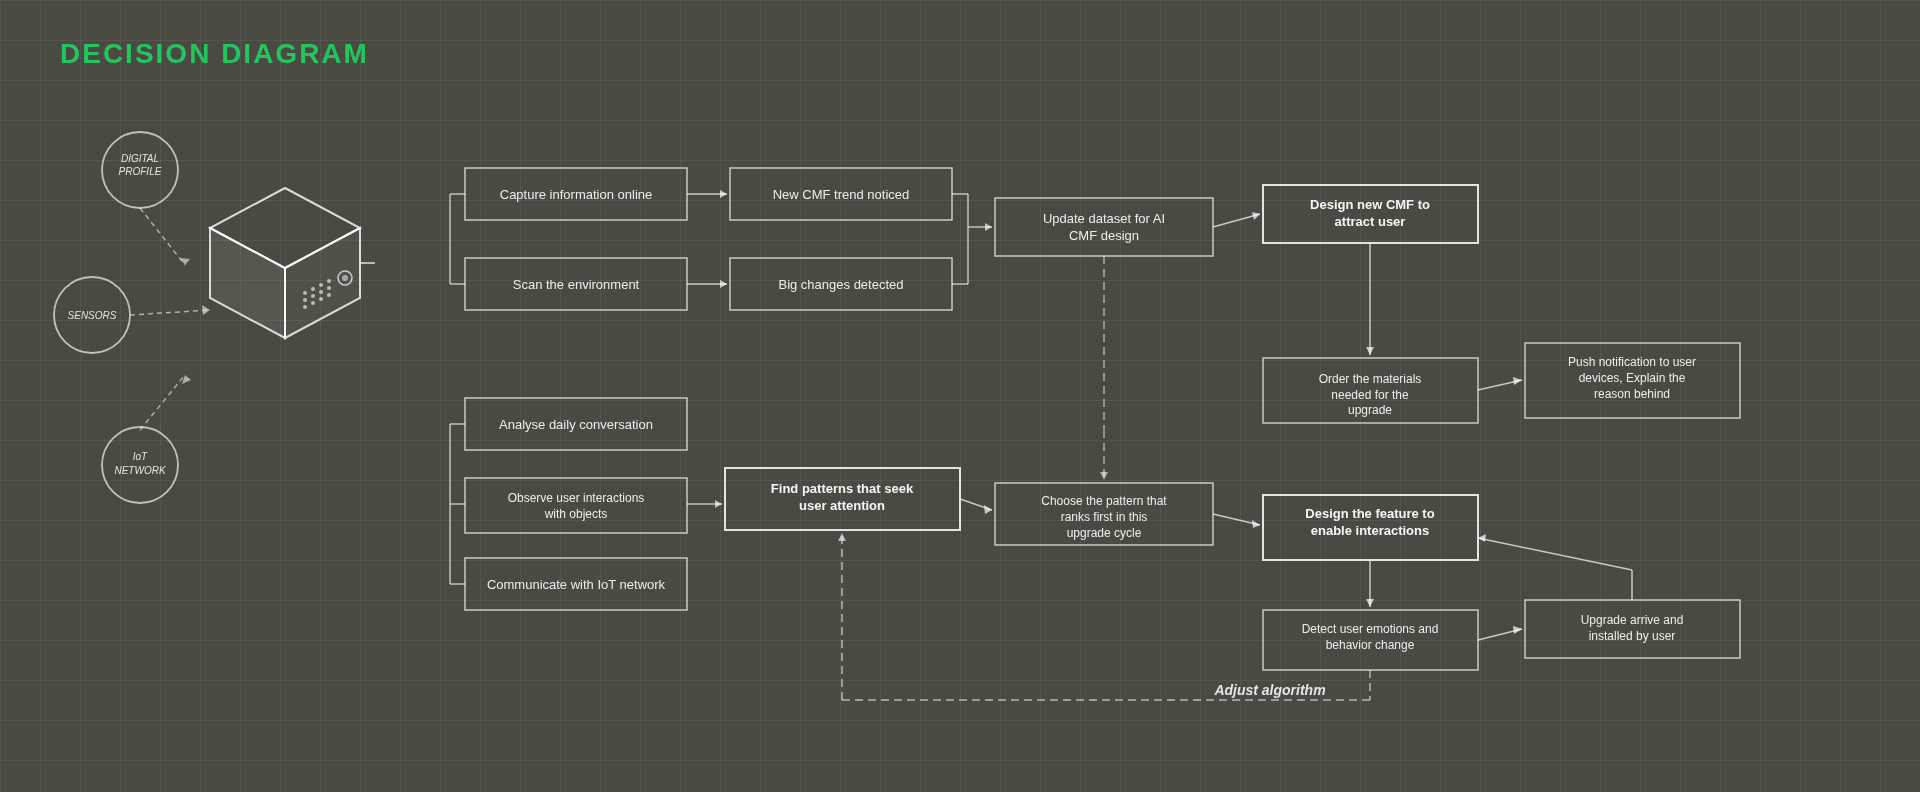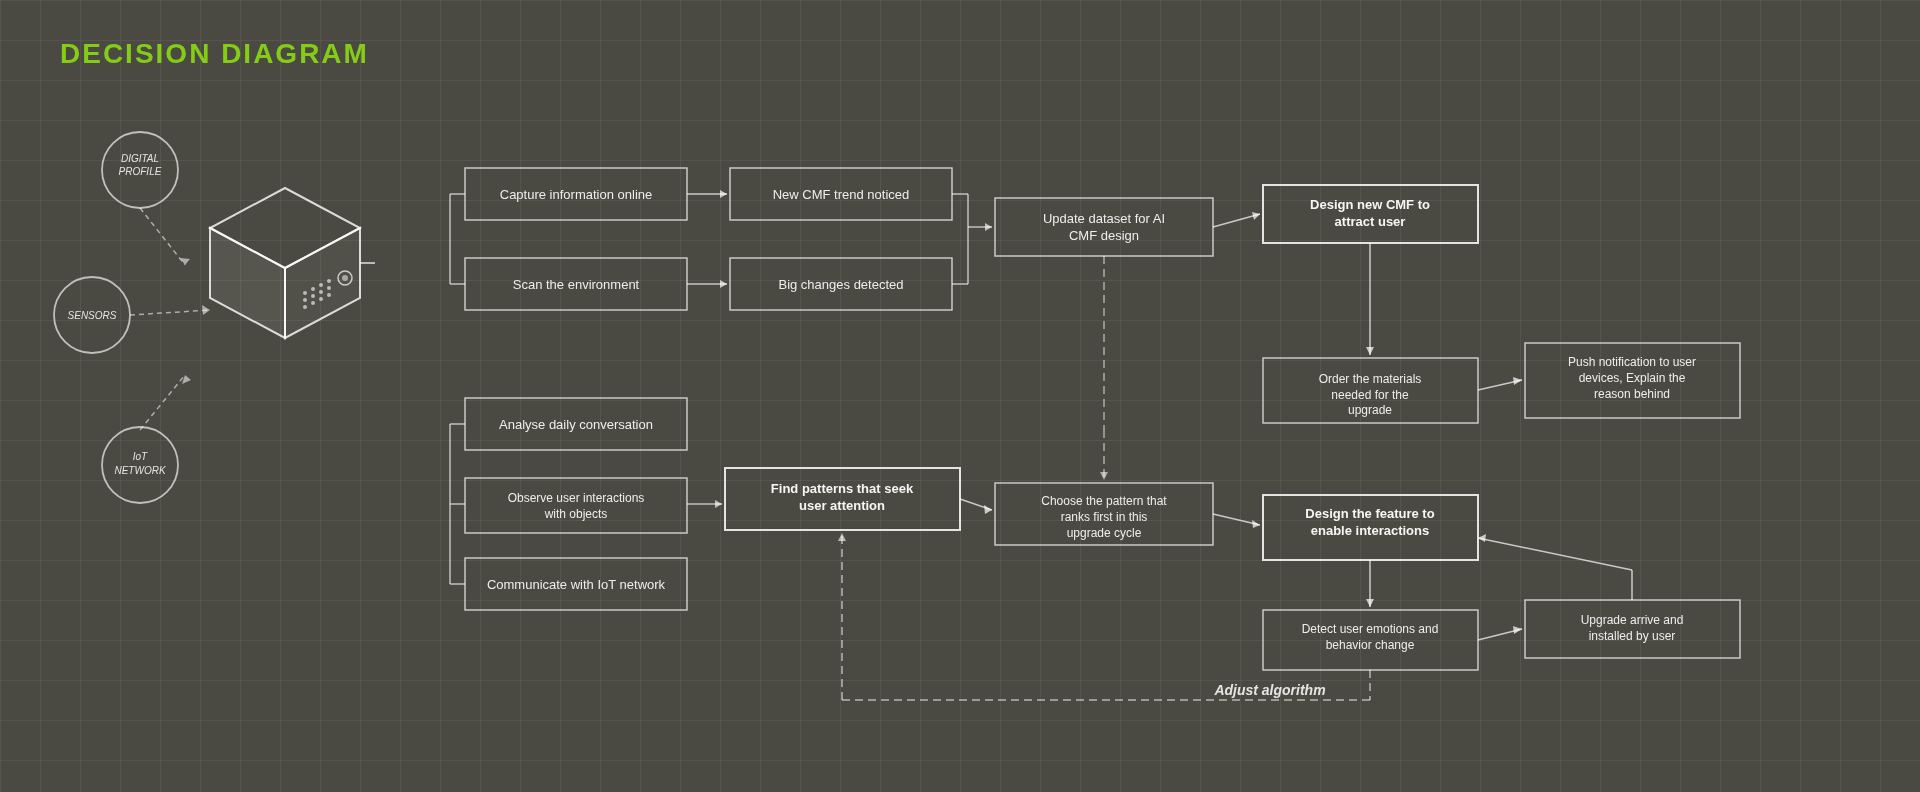--- a/index.html
+++ b/index.html
@@ -22,21 +22,21 @@
         linear-gradient(rgba(255,255,255,0.06) 1px, transparent 1px),
         linear-gradient(90deg, rgba(255,255,255,0.06) 1px, transparent 1px);
       background-size: 40px 40px;
       pointer-events: none;
     }
 
     .page-title {
       position: absolute;
       top: 38px;
       left: 60px;
-      color: #84cc16;
+      color: #22c55e;
       font-size: 28px;
       font-weight: 900;
       letter-spacing: 2px;
       font-family: Arial Black, Arial, sans-serif;
     }
   </style>
 </head>
 <body>
 
 <div class="page-title">DECISION DIAGRAM</div>

